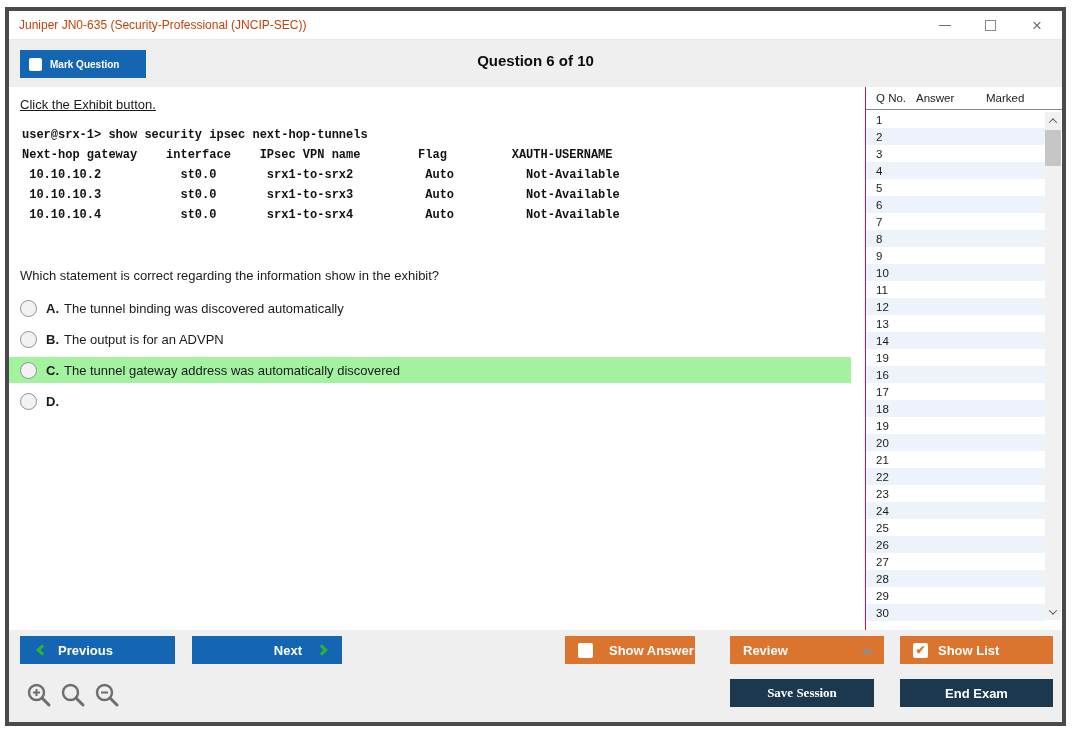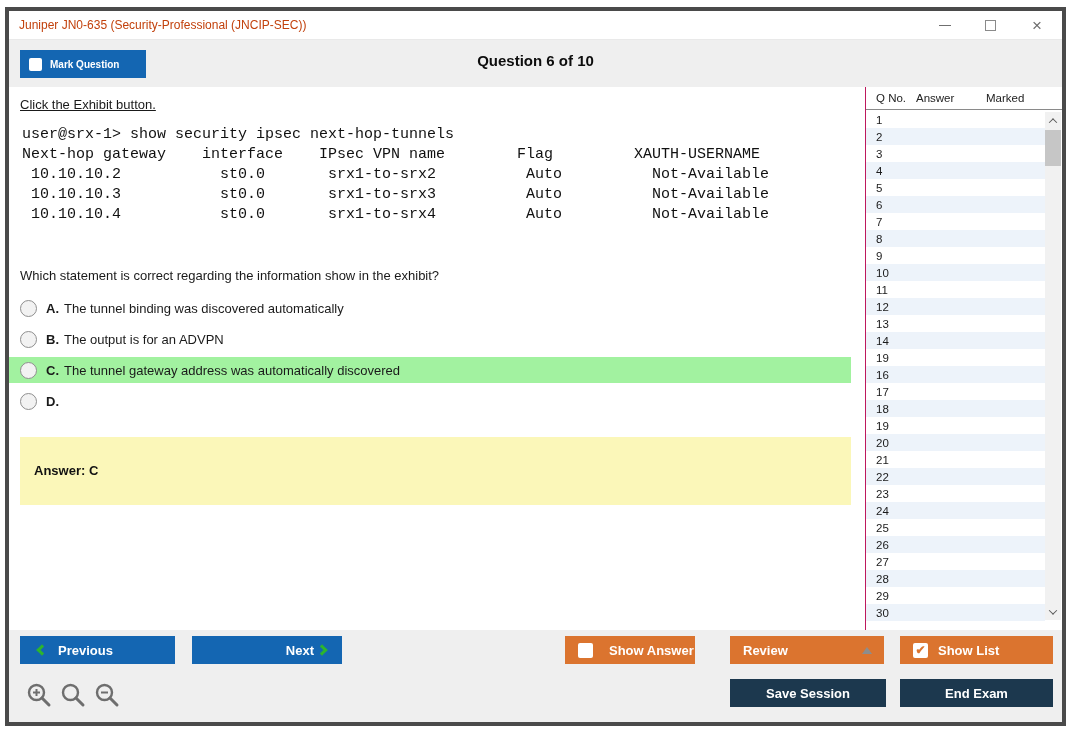--- a/index.html
+++ b/index.html
@@ -26,21 +26,21 @@
   .btn-mark { position:absolute; left:11px; top:10px; width:126px; height:28px; background:#1466b2; color:#fff;
     display:flex; align-items:center; gap:8px; padding-left:9px; font-size:10px; font-weight:bold; cursor:pointer; }
   .cb-small { width:13px; height:13px; background:#fff; border-radius:2px; flex:0 0 auto; }
   .q-counter { position:absolute; left:0; top:12px; width:1053px; text-align:center; font-size:15px; font-weight:bold; color:#0d0d0d; }
 
   
   .main { position:absolute; left:0; top:76px; width:1053px; height:543px; background:#ffffff; }
   .content { position:absolute; left:0; top:0; width:856px; height:543px; }
   .instruction { position:absolute; left:11px; top:10px; font-size:13px;text-decoration:underline; }
   .exhibit { position:absolute; left:13px; top:38px; margin:0; font-family:"Liberation Mono", monospace;
-    font-size:15px; line-height:20px; color:#111; white-space:pre; }
+    font-size:12px; line-height:20px; color:#111; white-space:pre;font-weight:bold; }
   .prompt { position:absolute; left:11px; top:181px; font-size:13px; }
   .options { position:absolute; left:0; top:208px; width:842px; }
   .option-row { position:relative; height:26px; margin-bottom:5px; display:flex; align-items:center; padding-left:11px; cursor:pointer; }
   .option-row.correct { background:#a2f2a0; }
   .radio { width:17px; height:17px; border-radius:50%; background:#f2f2f2; border:1px solid #8f8f8f; margin-right:9px; flex:0 0 auto; }
   .opt-letter { font-weight:bold; font-size:13px; margin-right:5px; }
   .opt-text { font-size:13px; }
   .answer-box { position:absolute; left:11px; top:350px; width:831px; height:68px; background:#fbf7b9; }
   .answer-text { position:absolute; left:14px; top:26px; font-size:13px; font-weight:bold; color:#111; }
 
@@ -60,27 +60,27 @@
   .chev-g.up { transform:rotate(-135deg) translate(-1px,-1px); } .chev-g.down { transform:rotate(45deg) translate(-1px,-1px); }
   .scroll-thumb { position:absolute; left:0; top:18px; width:16px; height:36px; background:#c6c6c6; cursor:pointer; }
 
   
   .footer { position:absolute; left:0; top:619px; width:1053px; height:92px; background:#efefef; }
   .fbtn { position:absolute; height:28px; display:flex; align-items:center; font-size:13px; color:#fff; cursor:pointer; }
   .blue { background:#1466b2; font-weight:bold; }
   .orange { background:#db742f; font-weight:600; }
   .navy { background:#1c384e; justify-content:center; font-weight:600; }
   .btn-prev { left:11px; top:6px; width:155px; padding-left:18px; gap:12px; }
-  .btn-next { left:183px; top:6px; width:150px; justify-content:flex-end; padding-right:16px; gap:4px; }
+  .btn-next { left:183px; top:6px; width:150px; justify-content:flex-end; padding-right:16px; gap:16px; }
   .chev { width:8px; height:8px; border-right:3px solid #2db52d; border-bottom:3px solid #2db52d; flex:0 0 auto; }
   .chev.left { transform:rotate(135deg); } .chev.right { transform:rotate(-45deg); }
   .btn-show-answer { left:556px; top:6px; width:130px; padding-left:13px; gap:16px; }
   .btn-review { left:721px; top:6px; width:154px; padding-left:13px; }
   .btn-show-list { left:891px; top:6px; width:153px; padding-left:13px; gap:10px; }
-  .btn-save { left:721px; top:49px; width:156px; }
+  .btn-save { left:721px; top:49px; width:144px;font-family:Liberation Serif, serif; }
   .btn-end { left:891px; top:49px; width:153px; }
   .cb-big { width:15px; height:15px; background:#fff; border-radius:2px; flex:0 0 auto;
     display:flex; align-items:center; justify-content:center; font-size:12px; line-height:12px; color:#db742f; font-weight:bold; }
   .tri-up { position:absolute; right:12px; top:11px; width:0; height:0;
     border-left:5.5px solid transparent; border-right:5.5px solid transparent; border-bottom:7px solid #8d8d8d; }
   .zoom-tools { position:absolute; left:17px; top:52px; display:flex; gap:7px; }
   .zoom-tools svg { cursor:pointer; }
 </style>
 </head>
 <body>
@@ -132,23 +132,20 @@
             <div class="option-row correct">
               <span class="radio"></span>
               <span class="opt-letter">C.</span>
               <span class="opt-text">The tunnel gateway address was automatically discovered</span>
             </div>
             <div class="option-row">
               <span class="radio"></span>
               <span class="opt-letter">D.</span>
             </div>
           </div>
-        <div class="answer-box">
-          <span class="answer-text">Answer: C</span>
-        </div>
       </div>
 
       <div class="sidebar">
         <div class="sb-header">
           <span class="sb-h-q">Q No.</span>
           <span class="sb-h-a">Answer</span>
           <span class="sb-h-m">Marked</span>
         </div>
         <div class="qlist">
             <div class="qrow">

